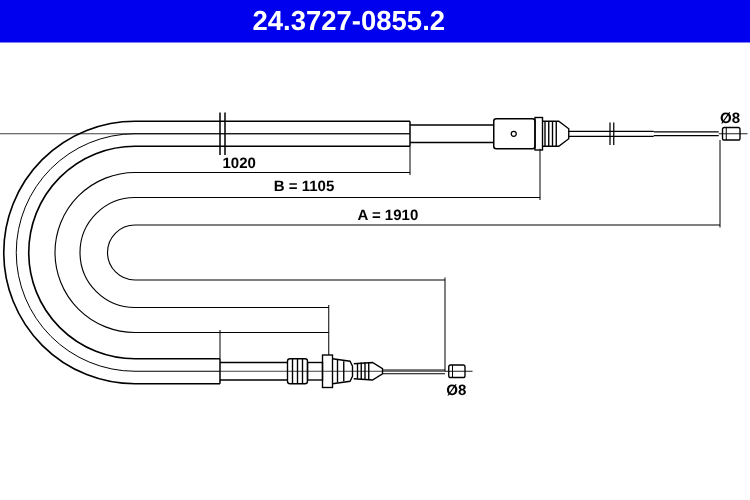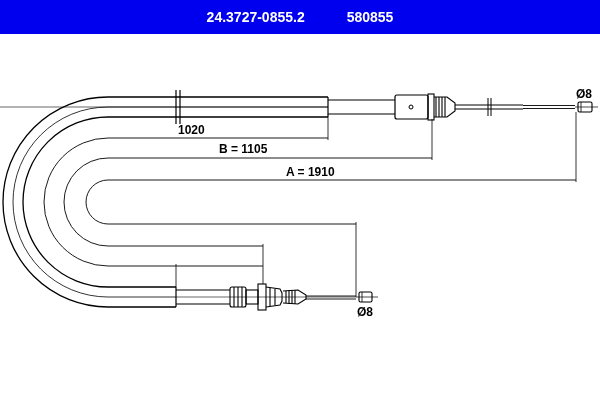--- a/index.html
+++ b/index.html
@@ -1,28 +1,27 @@
 <!DOCTYPE html>
 <html><head>
 <meta charset="utf-8">
 <style>
   html, body { margin: 0; padding: 0; background: #ffffff; }
   body { width: 600px; height: 400px; position: relative; overflow: hidden; font-family: "Liberation Sans", sans-serif; }
   .header { position: absolute; left: 0; top: 0; width: 600px; height: 34px; background: #0000ee; display: flex; align-items: center; justify-content: center; }
-  .header span { color: #ffffff; font-weight: bold; font-size: 14px; letter-spacing: 0px; }
+  .header span { color: #ffffff; font-weight: bold; font-size: 22px; letter-spacing: 0px; }
   .header .part-no { margin-right: 42px; }
   svg.drawing { position: absolute; left: 0; top: 0; }
   svg text { font-family: "Liberation Sans", sans-serif; font-weight: bold; font-size: 12px; fill: #000; }
 </style>
 </head>
 <body>
 
 <div class="header">
   <span class="part-no">24.3727-0855.2</span>
-  <span>580855</span>
 </div>
 
 <svg class="drawing" width="600" height="400" viewBox="0 0 600 400">
   <g fill="none" stroke="#000" stroke-width="1">
 
     <g>
       <path d="M328,97 L108,97 A105,105 0 0 0 108,307 L176,307" stroke-width="1.3"></path>
       <path d="M328,107 L108,107 A95,95 0 0 0 108,297 L176,297" stroke-width="0.8"></path>
       <path d="M328,117 L108,117 A85,85 0 0 0 108,287 L176,287" stroke-width="1.3"></path>
     </g>

